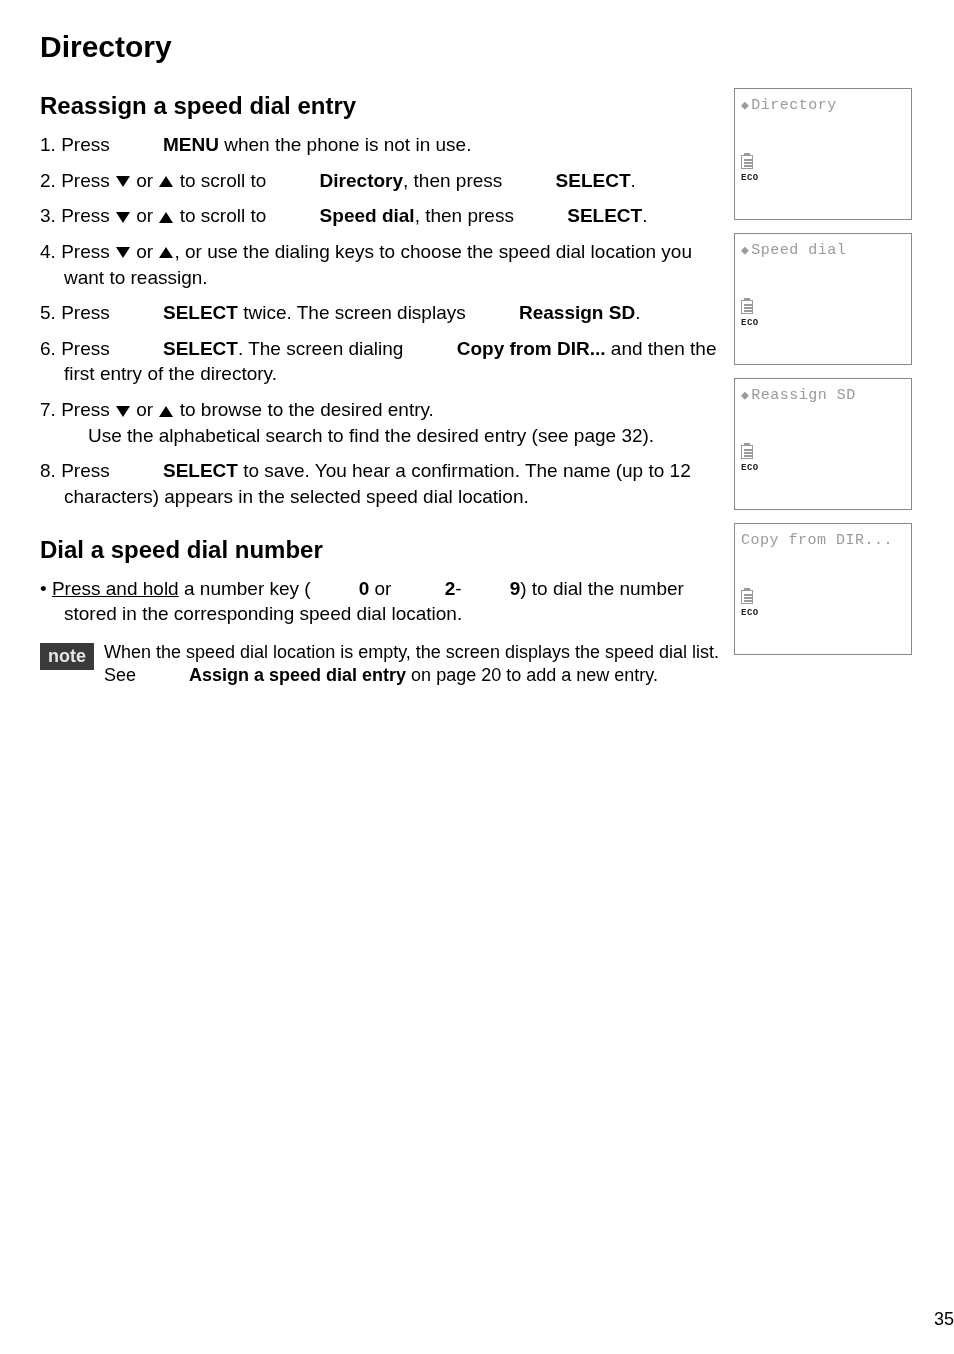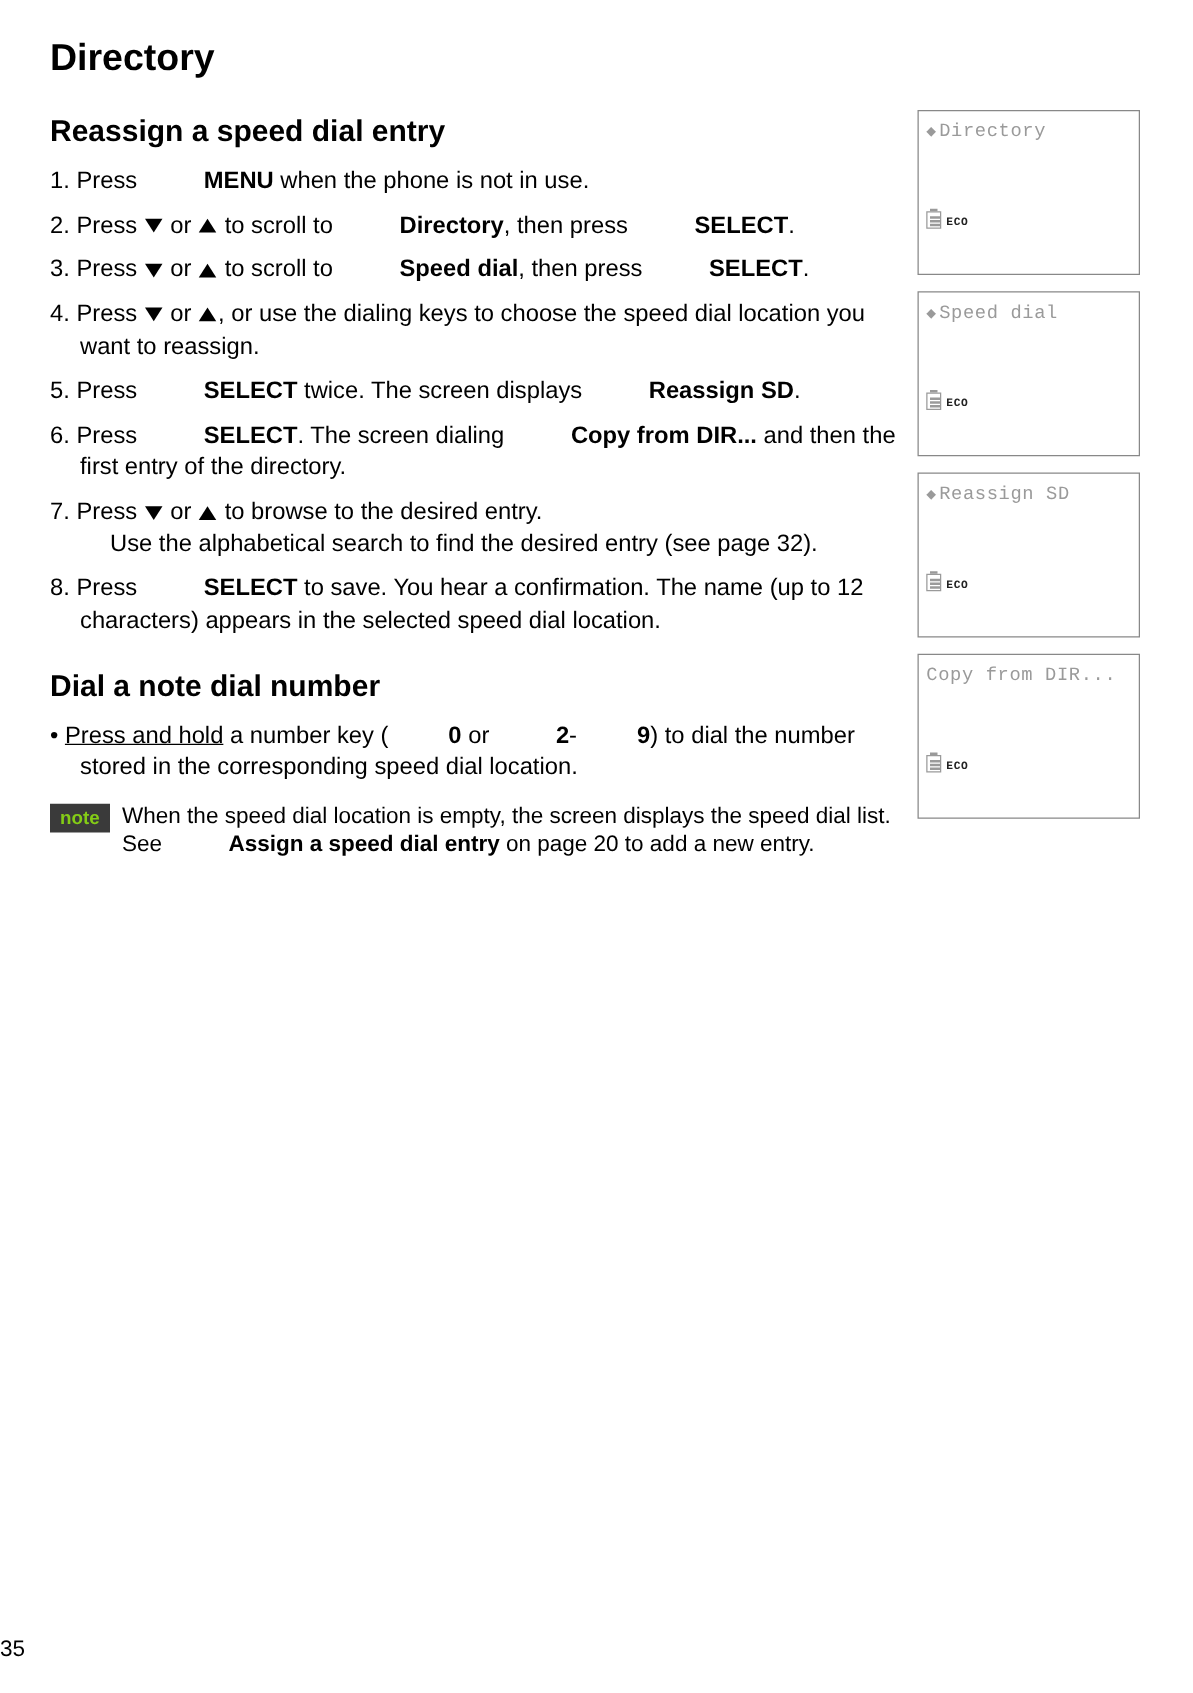--- a/index.html
+++ b/index.html
@@ -97,23 +97,23 @@
   .underline { text-decoration: underline; }
 
   .note-block {
     display: flex;
     align-items: flex-start;
     gap: 10px;
     margin-top: 14px;
   }
   .note-badge {
     background: #3a3a3a;
-    color: #84cc16;
-    font-weight: bold;
-    font-size: 15px;
+    color: #e5e5e5;
+    font-weight: bold;
+    font-size: 18px;
     padding: 3px 8px;
     margin-top: 2px;
     flex-shrink: 0;
   }
   .note-text {
     font-size: 18px;
     line-height: 1.3;
   }
 
   .lcd {
@@ -137,22 +137,23 @@
     display: inline-block;
     font-size: 13px;
     line-height: 1;
     color: #9a9a9a;
   }
   .lcd .battery-row {
     position: absolute;
     left: 6px;
     bottom: 36px;
     display: flex;
-    align-items: flex-end;
+    align-items: flex-start;
     gap: 4px;
+    flex-direction: column;
   }
   .battery-icon {
     display: inline-block;
     width: 12px; height: 16px;
     position: relative;
   }
   .battery-icon::before {
     content: "";
     position: absolute;
     left: 3px; top: 0;
@@ -174,22 +175,22 @@
   .eco-label {
     font-size: 9px;
     font-weight: bold;
     color: #222;
     letter-spacing: 0.5px;
   }
 
   .page-number {
     position: absolute;
     bottom: 24px;
-    left: 0; right: 16px;
-    text-align: left;
+    left: 0; right: 0;
+    text-align: right;
     font-size: 18px;
   }
 </style>
 </head>
 <body>
 
 <h1 class="page-title">Directory</h1>
 
 <div class="content-row">
   <div class="left-col">
@@ -217,21 +218,21 @@
       </li>
       <li>
         <span>Press </span><span class="tri-down"></span><span> or </span><span class="tri-up"></span><span> to browse to the desired entry.</span>
         <div class="sub-para">Use the alphabetical search to find the desired entry (see page 32).</div>
       </li>
       <li>
         <span>Press </span><span class="bold">SELECT</span><span> to save. You hear a confirmation. The name (up to 12 characters) appears in the selected speed dial location.</span>
       </li>
     </ol>
 
-    <h2 class="section-title" style="margin-top:26px;">Dial a note dial number</h2>
+    <h2 class="section-title" style="margin-top:26px;">Dial a speed dial number</h2>
 
     <ul class="bullet-list">
       <li>
         <span class="underline">Press and hold</span><span> a number key (</span><span class="bold">0</span><span> or </span><span class="bold">2</span><span>-</span><span class="bold">9</span><span>) to dial the number stored in the corresponding speed dial location.</span>
       </li>
     </ul>
 
     <div class="note-block">
       <div class="note-badge">note</div>
       <div class="note-text">

